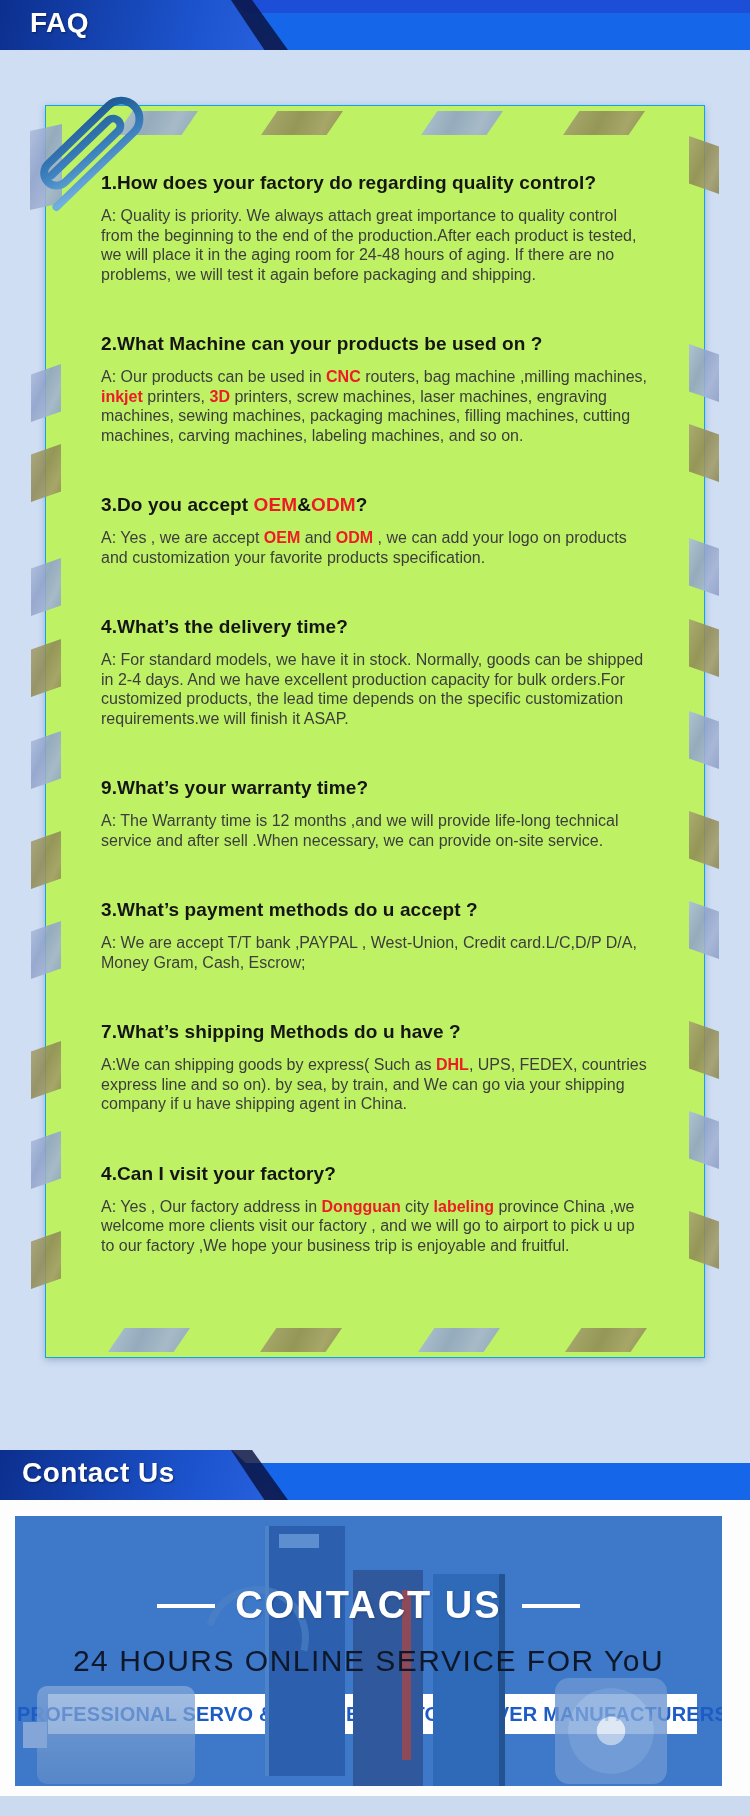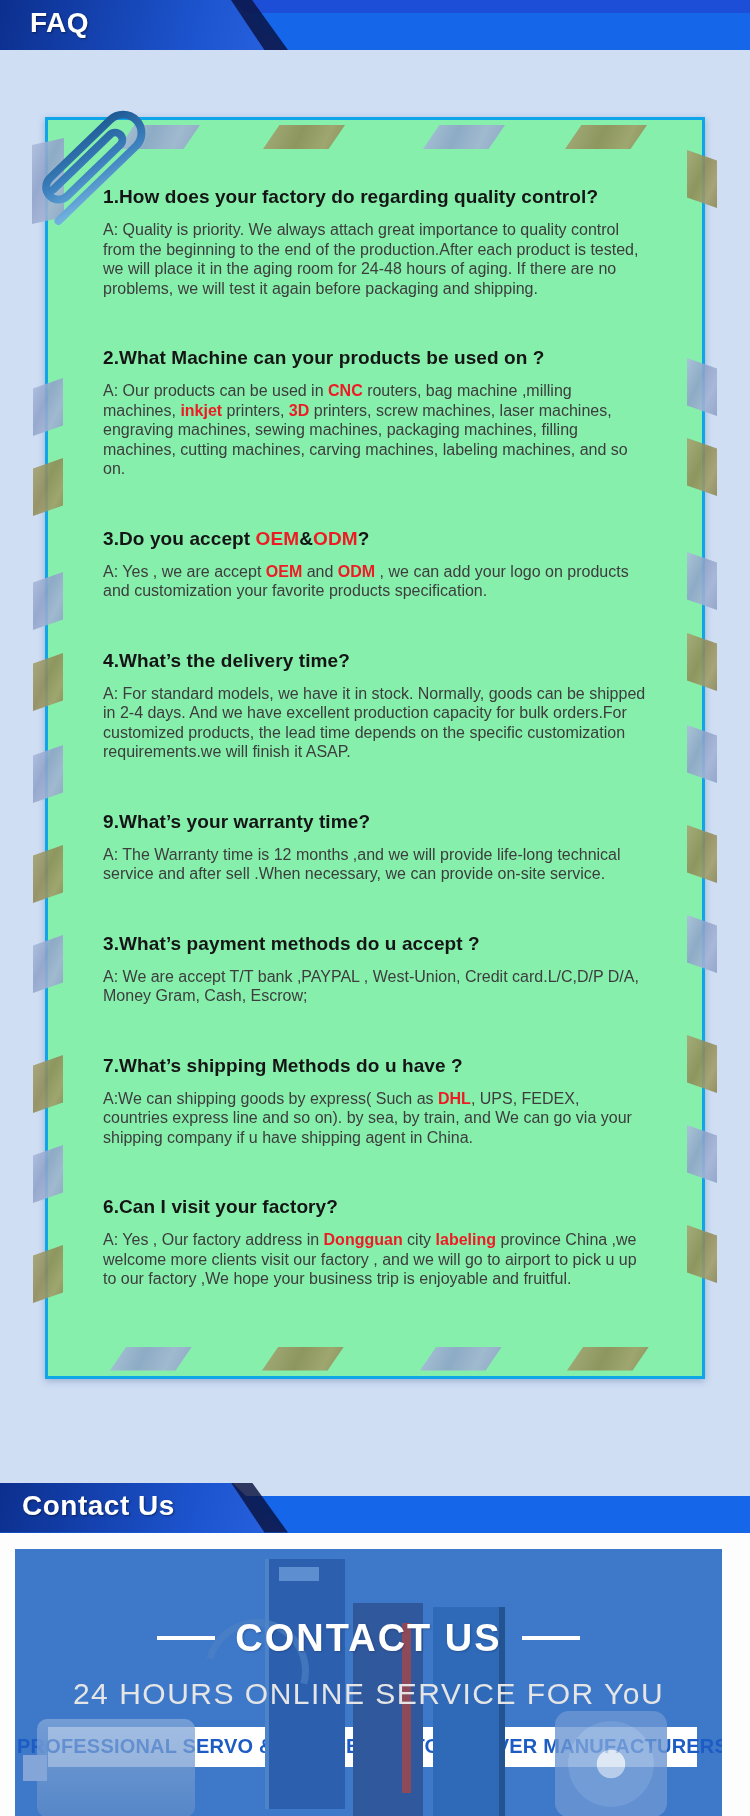--- a/index.html
+++ b/index.html
@@ -29,24 +29,24 @@
   .banner .title {
     position:absolute; top:7px; color:#fff; font-weight:bold;
     font-size:28px; letter-spacing:.5px; text-shadow:1px 1px 2px rgba(0,0,0,.45);
   }
   .banner--faq .title { left:30px; }
   .banner--contact .title { left:22px; }
 
   
   .faq-wrap { background:var(--page-bg); padding:55px 0 92px; }
   .paper {
-    position:relative; width:660px; min-height:1253px; margin:12px auto;
-    background:#86efac; box-sizing:border-box;
+    position:relative; width:660px; min-height:1253px; margin:0 auto;
+    background:#bef264; box-sizing:border-box;
     padding:64px 55px 40px;
-    border:3px solid #0ea5e9;
+    border:1px solid #0ea5e9;
     box-shadow:0 2px 7px rgba(70,95,150,.38);
   }
   .faq-item .q {
     margin:0 0 10px; font-size:19px; line-height:26px;
     color:#151515; font-weight:bold; letter-spacing:.1px;
   }
   .faq-item .a {
     margin:0 0 47px; font-size:16px; line-height:19.5px; color:#3d3d3d;
   }
   .hl { color:var(--highlight-red); font-weight:bold; }
@@ -87,21 +87,21 @@
                 background:linear-gradient(180deg,#86a9da,#5f8cc8); opacity:.75; }
   .motor-left:before { content:""; position:absolute; left:-14px; top:36px; width:24px; height:26px; background:#9ab4dd; }
   .cable { left:190px; top:70px; width:90px; height:90px; border:7px solid #4f83c6; border-radius:50%;
            border-left-color:transparent; border-bottom-color:transparent; opacity:.6; transform:rotate(-30deg); }
 
   .hero .overlay { position:absolute; z-index:2; left:0; right:0; }
   .title-row { top:68px; display:flex; align-items:center; justify-content:center; gap:20px; position:absolute; }
   .title-row .dash { width:58px; height:4px; background:#fff; }
   .hero-title { color:#fff; font-size:38px; font-weight:bold; letter-spacing:2px;
                 text-shadow:1px 1px 2px rgba(20,40,90,.35); }
-  .hero-sub { top:128px; position:absolute; text-align:center; color:#e5e5e5;
+  .hero-sub { top:128px; position:absolute; text-align:center; color:#0f172a;
               font-size:30px; letter-spacing:1.5px; font-weight:normal; }
   .ribbon { position:absolute; top:178px; left:33px; width:649px; height:40px; background:#fff;
             display:flex; align-items:center; justify-content:center; }
   .ribbon span { color:var(--ribbon-text-blue); font-weight:bold; font-size:20px;
                  letter-spacing:.2px; white-space:nowrap; }
   .bottom-strip { height:22px; background:#cbdaee; margin-top:10px; }
 </style>
 </head>
 <body>
 
@@ -182,21 +182,21 @@
     </div>
     <div class="faq-item">
       <h3 class="q"><span>3.What’s payment methods do u accept ?</span></h3>
       <p class="a"><span>A: We are accept T/T bank ,PAYPAL , West-Union, Credit card.L/C,D/P D/A, Money Gram, Cash, Escrow;</span></p>
     </div>
     <div class="faq-item">
       <h3 class="q"><span>7.What’s shipping Methods do u have ?</span></h3>
       <p class="a"><span>A:We can shipping goods by express( Such as </span><span class="hl">DHL</span><span>, UPS, FEDEX, countries express line and so on). by sea, by train, and We can go via your shipping company if u have shipping agent in China.</span></p>
     </div>
     <div class="faq-item">
-      <h3 class="q"><span>6.Can I visit your factory?</span></h3>
+      <h3 class="q"><span>4.Can I visit your factory?</span></h3>
       <p class="a"><span>A: Yes , Our factory address in </span><span class="hl">Dongguan</span><span> city </span><span class="hl">labeling</span><span> province China ,we welcome more clients visit our factory , and we will go to airport to pick u up to our factory ,We hope your business trip is enjoyable and fruitful.</span></p>
     </div>
 
   </div>
 </div>
 
 <div class="banner banner--blue banner--contact">
   <div class="band"></div>
   <div class="wedge"></div>
   <div class="diag-shadow"></div>

